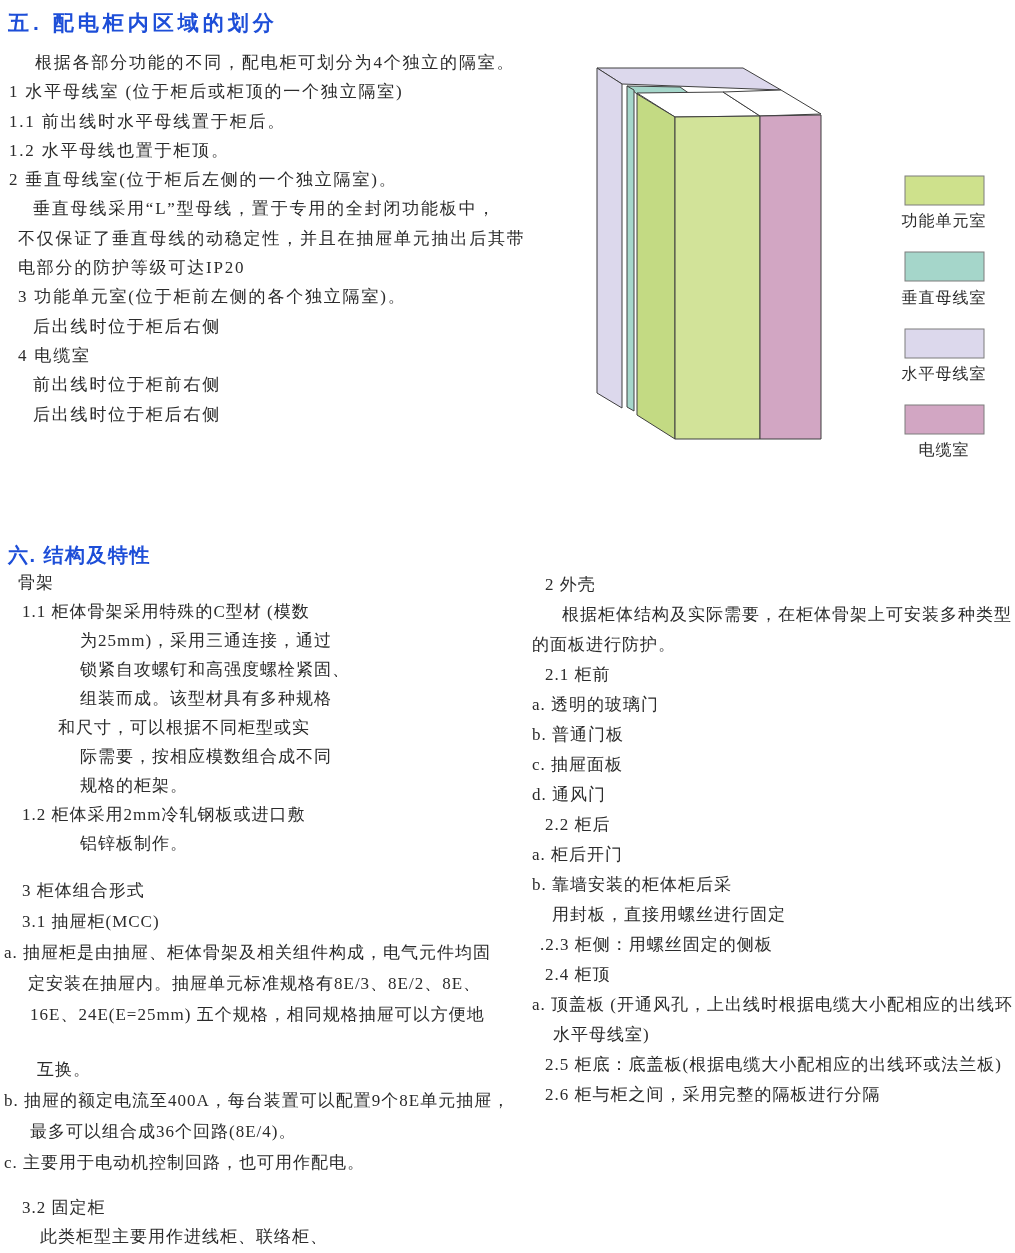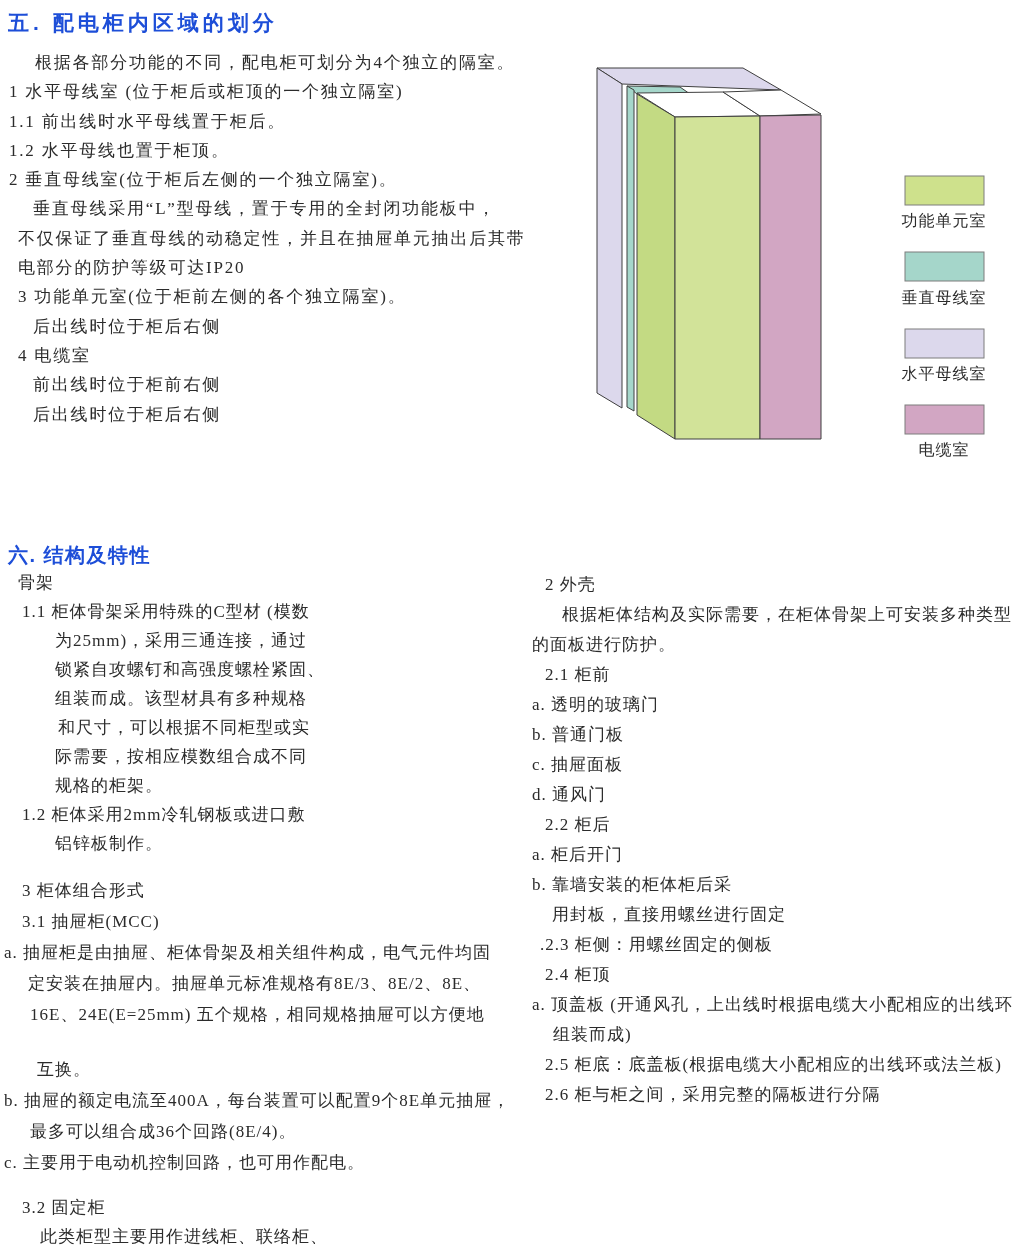--- a/index.html
+++ b/index.html
@@ -23,21 +23,21 @@
   #sec6-left .lh31{line-height:31px;}
   #sec6-right{left:528px;top:570px;width:487px;}
   #sec6-right .ln{line-height:30px;letter-spacing:1px;}
   .mt17{margin-top:17px;}
   .mt15{margin-top:15px;}
   .p3{padding-left:18px;font-family:Liberation Serif, serif;}   .p4{padding-left:4px;}   .p9{padding-left:9px;}
   .p12{padding-left:12px;} .p17{padding-left:17px;} .p18{padding-left:18px;}
   .p22{padding-left:22px;} .p24{padding-left:24px;} .p25{padding-left:25px;}
   .p28{padding-left:28px;} .p30{padding-left:30px;} .p33{padding-left:33px;}
   .p34{padding-left:34px;} .p37{padding-left:37px;margin-top:24px;} .p40{padding-left:40px;}
-  .p41{padding-left:35px;} .p55{padding-left:55px;} .p58{padding-left:58px;}
+  .p41{padding-left:35px;} .p55{padding-left:80px;} .p58{padding-left:58px;}
   #cabinet-figure{position:absolute;left:560px;top:55px;}
   .face{stroke:#3f3f3f;stroke-width:1;stroke-linejoin:round;}
   .swatch{stroke:#7d7d7d;stroke-width:1;}
   svg text{
     font-family:"Liberation Serif","DejaVu Serif",serif;
     font-size:16px;fill:#2b2b2b;letter-spacing:1px;
   }
 </style>
 </head>
 <body>
@@ -130,18 +130,18 @@
     <p class="ln p4">b. 普通门板</p>
     <p class="ln p4">c. 抽屉面板</p>
     <p class="ln p4">d. 通风门</p>
     <p class="ln p17">2.2 柜后</p>
     <p class="ln p4">a. 柜后开门</p>
     <p class="ln p4">b. 靠墙安装的柜体柜后采</p>
     <p class="ln p24">用封板，直接用螺丝进行固定</p>
     <p class="ln p12">.2.3 柜侧：用螺丝固定的侧板</p>
     <p class="ln p17">2.4 柜顶</p>
     <p class="ln p4">a. 顶盖板 (开通风孔，上出线时根据电缆大小配相应的出线环</p>
-    <p class="ln p25">组装而成)</p>
+    <p class="ln p25">水平母线室)</p>
     <p class="ln p17">2.5 柜底：底盖板(根据电缆大小配相应的出线环或法兰板)</p>
     <p class="ln p17">2.6 柜与柜之间，采用完整的隔板进行分隔</p>
   </div>
 
 </div>
 
 </body></html>

